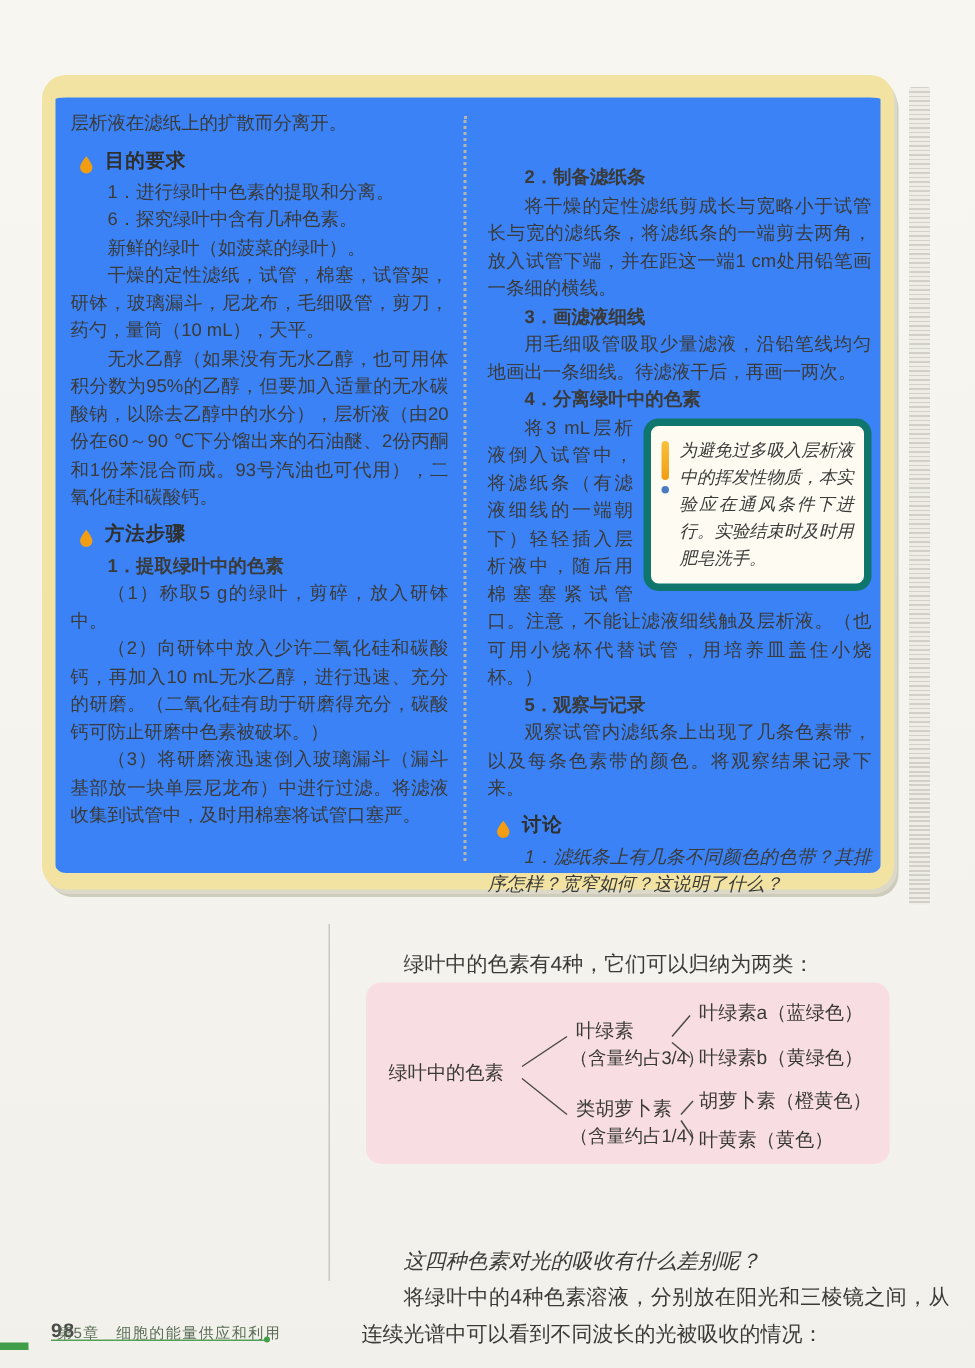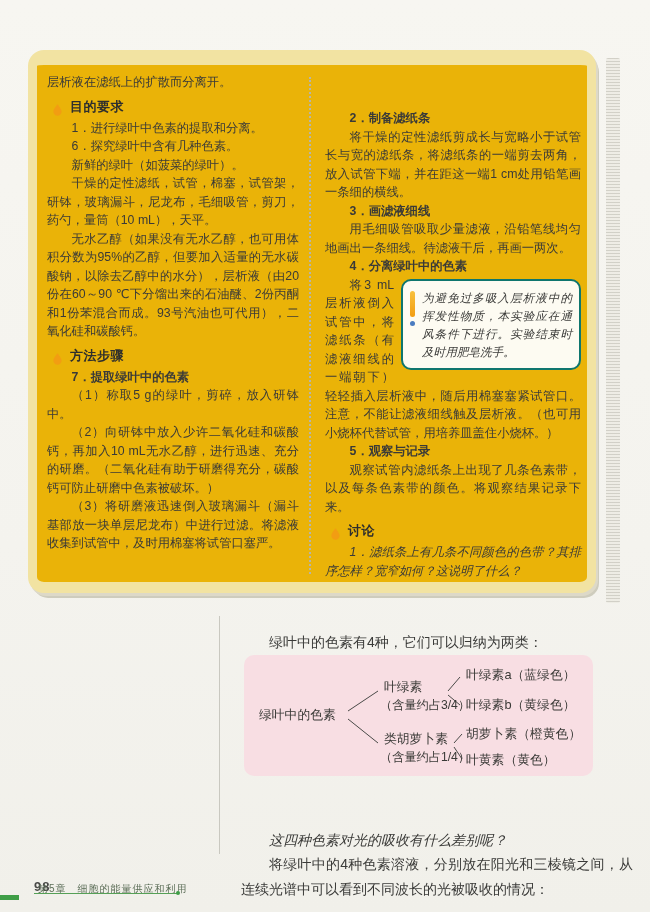--- a/index.html
+++ b/index.html
@@ -5,21 +5,21 @@
   html,body{margin:0;padding:0;}
   body{
     width:650px;height:912px;position:relative;overflow:hidden;
     background:linear-gradient(180deg,#f7f6f1 0%,#f4f3ee 60%,#f1f0ea 100%);
     font-family:"Liberation Sans","DejaVu Sans",sans-serif;
     color:#3a3a38;
   }
   
   .exp-box{
     position:absolute;left:28px;top:50px;width:568px;height:543px;
-    background:#eab308;
+    background:#3b82f6;
     border:9px solid #f2e3a2;border-top-width:15px;border-bottom-width:11px;
     border-radius:16px;
     box-shadow:2px 3px 0 0 #ddd9c8,4px 6px 0 -1px #ceccbd;
     box-sizing:border-box;
   }
   .edge-shadow{
     position:absolute;left:606px;top:58px;width:14px;height:545px;
     background:repeating-linear-gradient(180deg,#c6c4ba 0 1px,#eceae2 1px 3px);
     opacity:.75;border-radius:2px;
   }
@@ -28,22 +28,22 @@
   .col-divider{width:0;border-left:2px dotted #b6b5aa;margin:4px 6px 4px 2px;}
   .col-right{flex:1;padding-left:8px;margin-top:36px;}
   .exp-box p{margin:0;font-size:12.3px;line-height:18.5px;text-align:justify;}
   .indent{text-indent:2em;}
   .sec-head{display:flex;align-items:flex-end;margin:5px 0 3px 6px;height:19px;}
   .sec-head .label{font-weight:bold;font-size:13px;color:#2f2f2d;letter-spacing:.5px;margin-left:8px;}
   .drop{width:9px;height:12px;flex:0 0 auto;}
   .step-title{text-indent:2em;font-weight:bold;}
   
   .callout{
-    float:right;width:180px;margin:3px 0 5px 7px;
-    background:#fdfbf2;border:2px solid #0f766e;border-radius:10px;
+    float:right;width:152px;margin:3px 0 5px 7px;
+    background:#fdfbf2;border:5px solid #0f766e;border-radius:10px;
     padding:8px 7px 7px 6px;display:flex;gap:6px;box-sizing:border-box;
   }
   .callout .text{font-size:11.6px;line-height:18px;font-style:italic;color:#3b3b39;text-align:justify;}
   .excl{flex:0 0 auto;width:7px;display:flex;flex-direction:column;align-items:center;padding-top:2px;}
   .excl .bar{width:5px;height:26px;border-radius:3px;background:linear-gradient(180deg,#f8c13d,#f29d12);}
   .excl .dot{width:5px;height:5px;border-radius:50%;background:#4a7cc0;margin-top:4px;}
   .disc-item{font-style:italic;}
   
   .v-rule{position:absolute;left:219px;top:616px;width:1px;height:238px;background:#c9c8c0;}
   .lead-p{position:absolute;left:241px;top:616px;width:382px;font-size:14px;line-height:24px;text-indent:2em;}
@@ -85,21 +85,21 @@
       <p class="indent">新鲜的绿叶（如菠菜的绿叶）。</p>
       <p class="indent">干燥的定性滤纸，试管，棉塞，试管架，研钵，玻璃漏斗，尼龙布，毛细吸管，剪刀，药勺，量筒（10 mL），天平。</p>
       <p class="indent">无水乙醇（如果没有无水乙醇，也可用体积分数为95%的乙醇，但要加入适量的无水碳酸钠，以除去乙醇中的水分），层析液（由20份在60～90 ℃下分馏出来的石油醚、2份丙酮和1份苯混合而成。93号汽油也可代用），二氧化硅和碳酸钙。</p>
 
       <div class="sec-head">
         <svg class="drop" viewBox="0 0 10 13">
           <path d="M5 0 C5 0 9.6 5.4 9.6 8.2 A4.6 4.6 0 1 1 0.4 8.2 C0.4 5.4 5 0 5 0 Z" fill="#f29d12"></path>
         </svg>
         <span class="label">方法步骤</span>
       </div>
-      <p class="step-title">7．提取绿叶中的色素</p>
+      <p class="step-title">1．提取绿叶中的色素</p>
       <p class="indent">（1）称取5 g的绿叶，剪碎，放入研钵中。</p>
       <p class="indent">（2）向研钵中放入少许二氧化硅和碳酸钙，再加入10 mL无水乙醇，进行迅速、充分的研磨。（二氧化硅有助于研磨得充分，碳酸钙可防止研磨中色素被破坏。）</p>
       <p class="indent">（3）将研磨液迅速倒入玻璃漏斗（漏斗基部放一块单层尼龙布）中进行过滤。将滤液收集到试管中，及时用棉塞将试管口塞严。</p>
     </div>
 
     <div class="col-divider"></div>
 
     <div class="col-right">
       <p class="step-title">2．制备滤纸条</p>
       <p class="indent">将干燥的定性滤纸剪成长与宽略小于试管长与宽的滤纸条，将滤纸条的一端剪去两角，放入试管下端，并在距这一端1 cm处用铅笔画一条细的横线。</p>

